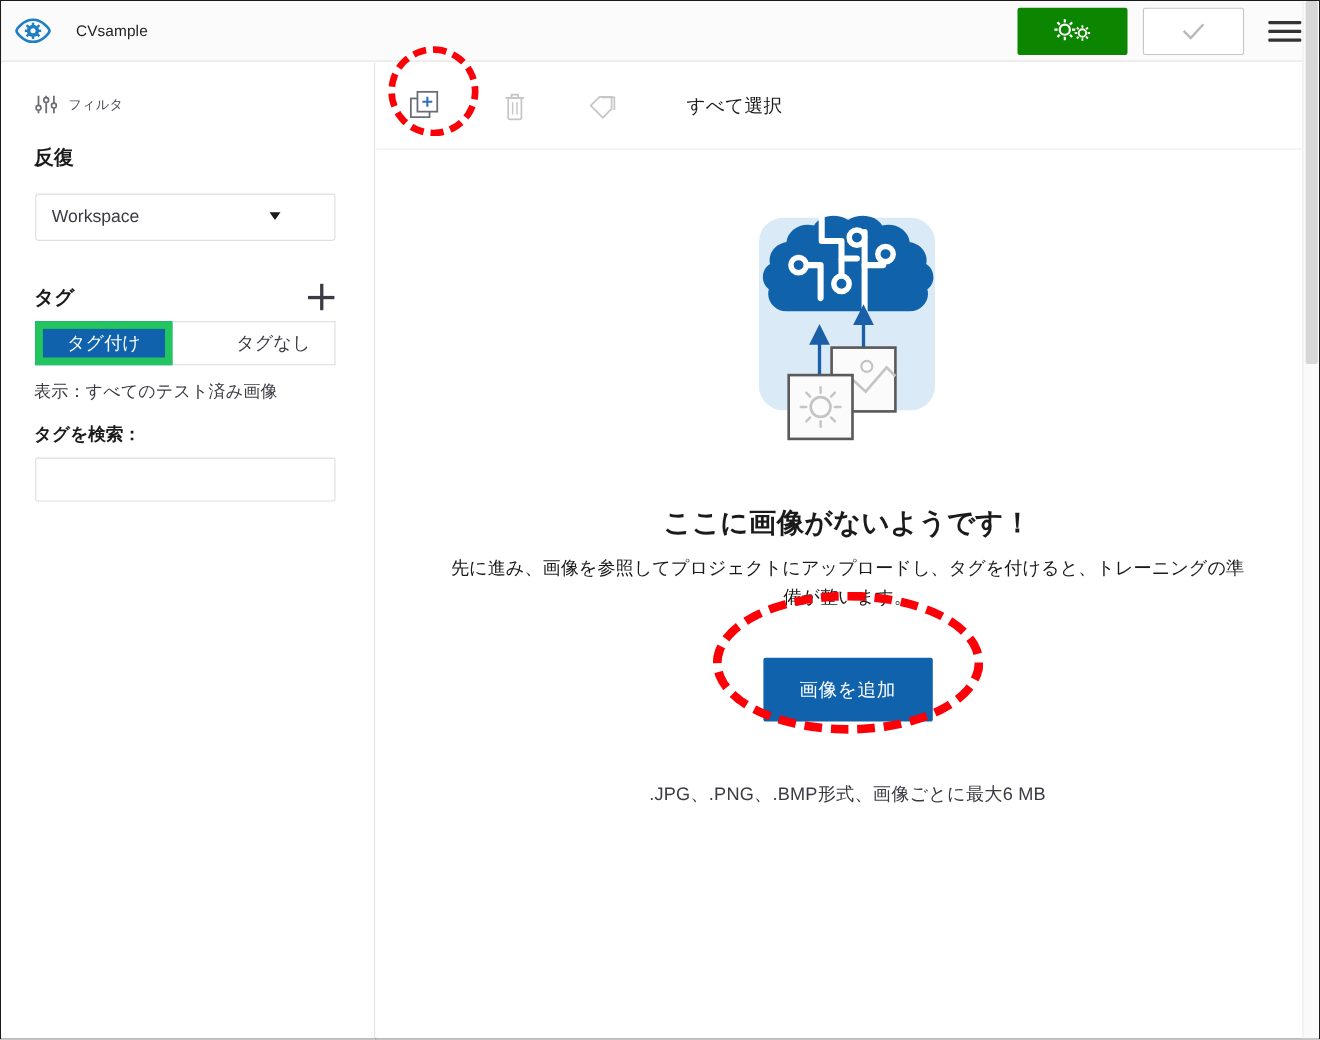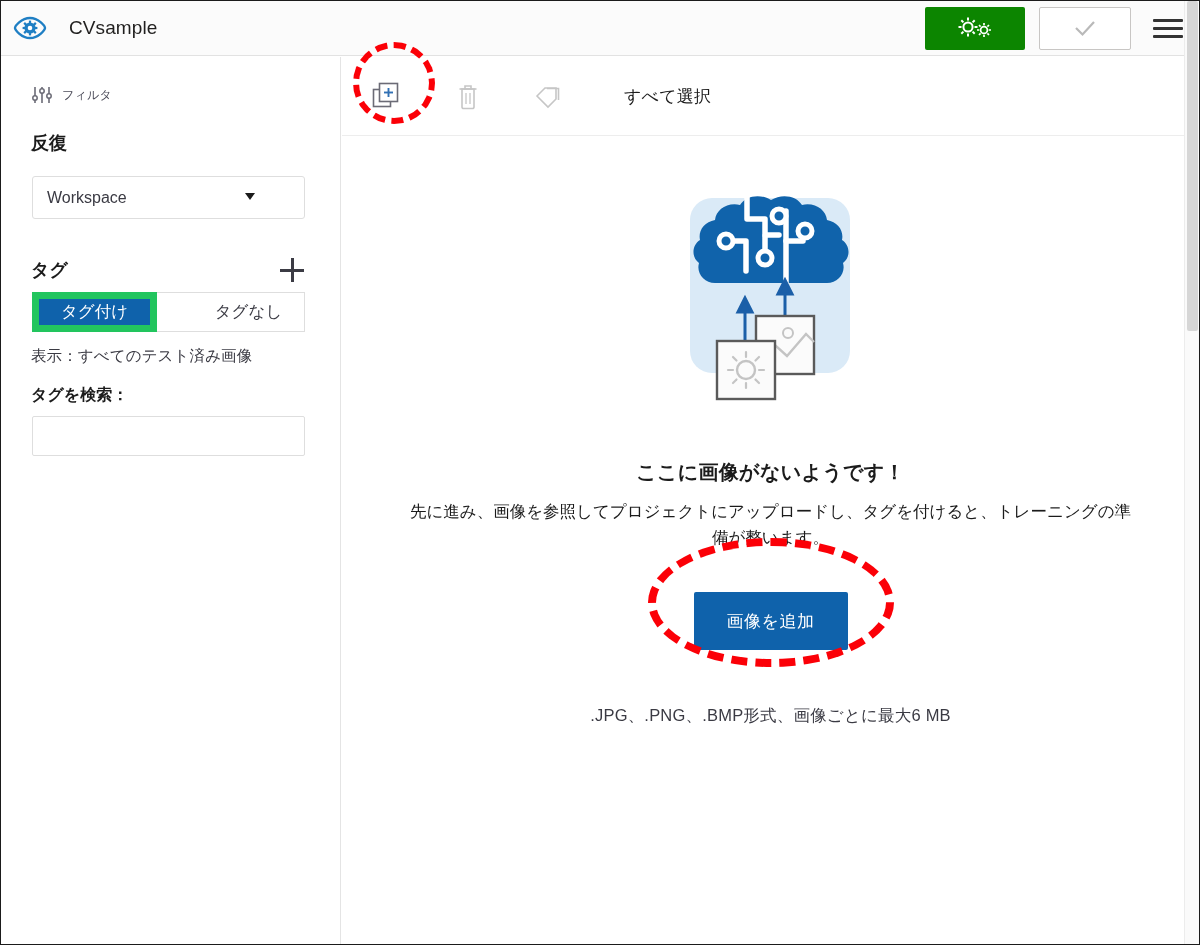--- a/index.html
+++ b/index.html
@@ -23,21 +23,21 @@
     width: 1198px; height: 55px;
     background: #fbfbfb;
     border-bottom: 1px solid #e2e2e2;
     display: flex; align-items: center;
   }
   .logo-wrap {
     width: 58px; height: 55px;
     display: flex; align-items: center; justify-content: center;
   }
   .app-title {
-    font-size: 19px;
+    font-size: 14px;
     color: #201f1e;
     letter-spacing: .1px;
     margin-left: 10px;
     white-space: nowrap;
   }
   .header-right {
     margin-left: auto;
     display: flex; align-items: center;
     height: 55px;
     padding-right: 14px;
@@ -208,21 +208,21 @@
 
   
   .empty {
     position: relative;
     width: 857px;
     padding-top: 50px;
     display: flex; flex-direction: column; align-items: center;
   }
   .illus { width: 232px; height: 255px; }
   .empty-title {
-    font-size: 20px; font-weight: bold; color: #1b1b1b;
+    font-size: 25px; font-weight: bold; color: #1b1b1b;
     margin-top: 18px;
     letter-spacing: .3px;
   }
   .empty-sub {
     width: 730px;
     font-size: 16.5px; color: #1b1b1b;
     text-align: center;
     line-height: 1.55;
     margin-top: 13px;
   }

